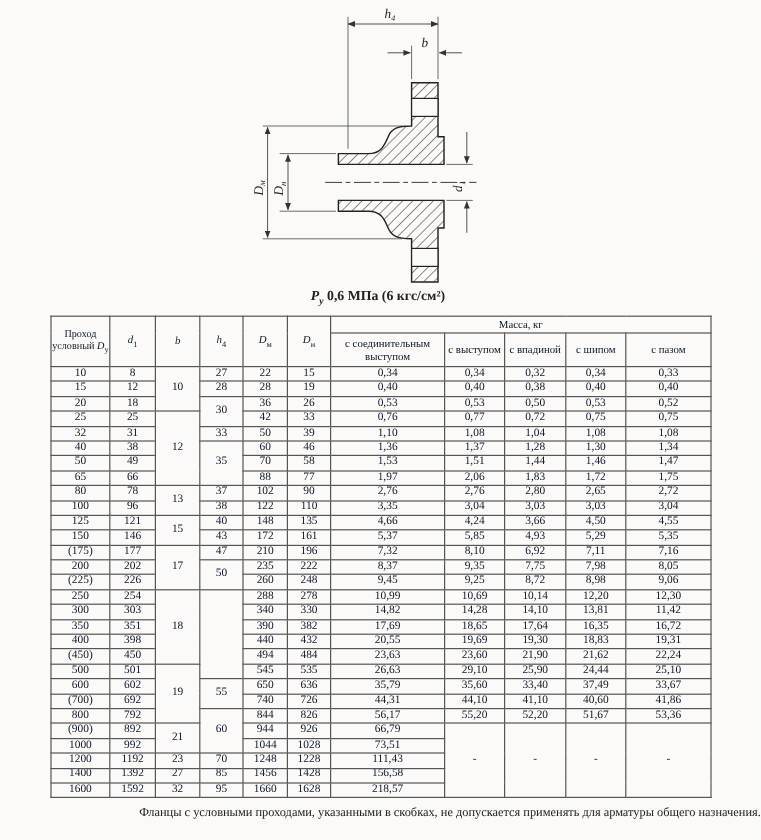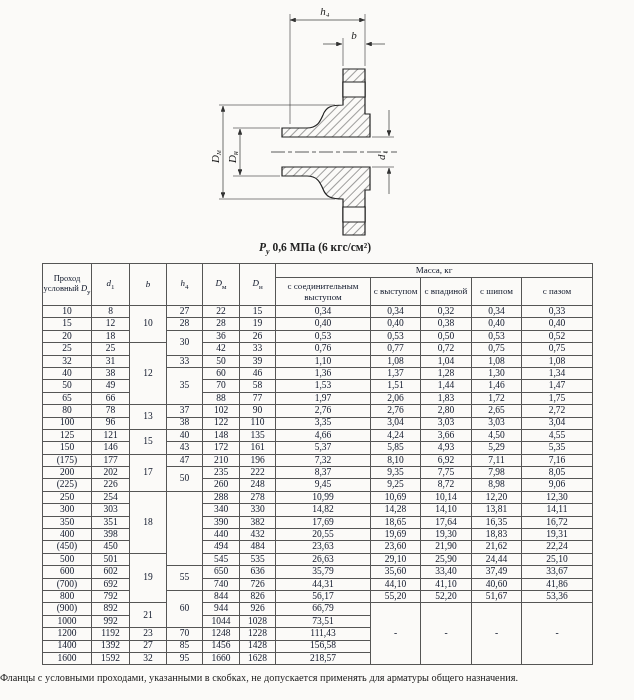--- a/index.html
+++ b/index.html
@@ -11,21 +11,21 @@
   .tblwrap{position:absolute;left:42px;top:263px;}
   table{border-collapse:collapse;table-layout:fixed;width:550px;color:#0f172a;}
   td,th{border:1px solid #555;text-align:center;vertical-align:middle;padding:0;overflow:hidden;}
   th{font-weight:normal;font-size:9px;line-height:1.2;}
   th.c1{font-size:8.5px;}
   th.mass-h{height:13px;text-align:center;}
   tr.sub th{height:27px;font-size:9px;}
   td{font-size:9.5px;height:11.4px;line-height:1;}
   i{font-style:italic;}
   sub{font-size:7px;}
-  .footer{position:absolute;left:0;top:672px;width:634px;text-align:left;font-size:10.3px;color:#222;}
+  .footer{position:absolute;left:0;top:672px;width:634px;text-align:right;font-size:10.3px;color:#222;}
   svg text{font-family:"Liberation Serif",serif;fill:#222;}
 </style>
 </head>
 <body>
 
 <div class="page">
 
   <svg class="drawing" width="240" height="240" viewBox="0 0 240 240">
     <defs>
       <pattern id="hatch" width="6" height="6" patternUnits="userSpaceOnUse" patternTransform="rotate(45)">
@@ -304,21 +304,21 @@
           </tr>
           <tr>
             <td>300</td>
             <td>303</td>
             <td>340</td>
             <td>330</td>
             <td>14,82</td>
             <td>14,28</td>
             <td>14,10</td>
             <td>13,81</td>
-            <td>14,11</td>
+            <td>11,42</td>
           </tr>
           <tr>
             <td>350</td>
             <td>351</td>
             <td>390</td>
             <td>382</td>
             <td>17,69</td>
             <td>18,65</td>
             <td>17,64</td>
             <td>16,35</td>

